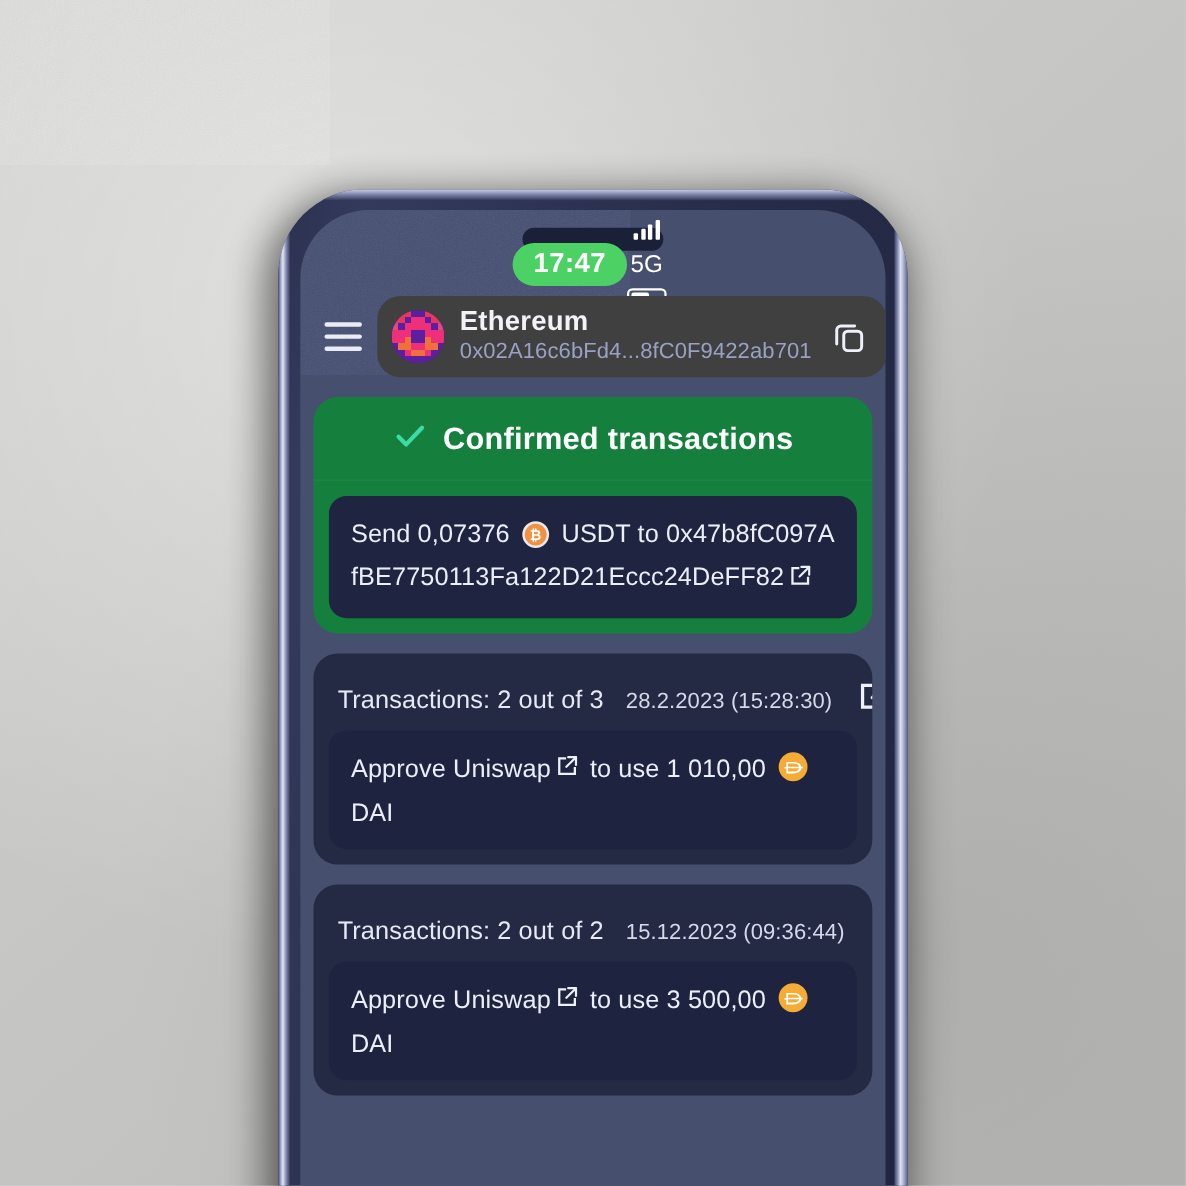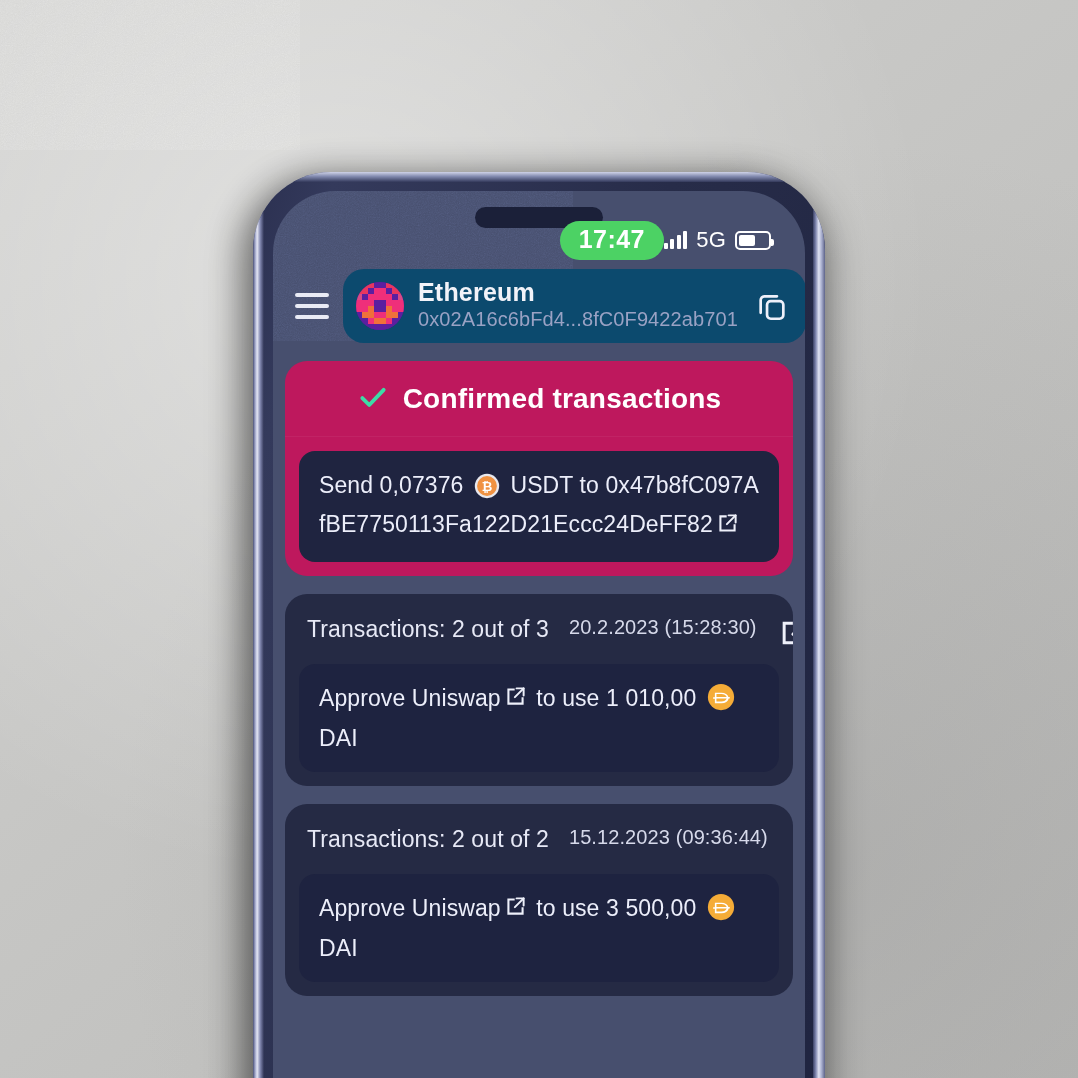--- a/index.html
+++ b/index.html
@@ -62,30 +62,30 @@
 
   #notch{
     position:absolute; left:50%; transform:translateX(-50%);
     top:16px; width:128px; height:21px; border-radius:14px;
     background:#1b2039;
   }
 
   
   #statusbar{
     position:absolute; left:0; right:0; top:26px; height:46px;
-    display:flex; align-items:center; justify-content:flex-end;
+    display:flex; align-items:center; justify-content:center;
     padding:0 34px 0 28px;
   }
   #time-pill{
     background:#4cd264; color:#ffffff;
     font-size:25px; font-weight:700; letter-spacing:.4px;
     padding:6px 19px 8px; border-radius:22px;
     line-height:1;
   }
-  #status-right{ display:flex; align-items:center; gap:9px; }
+  #status-right{ display:flex; align-items:center; gap:9px;flex-direction:column; }
   .bars{ display:flex; align-items:flex-end; gap:2.5px; height:18px; }
   .bars i{ display:block; width:4px; background:#fff; border-radius:1px; }
   .bars i:nth-child(1){height:6px}
   .bars i:nth-child(2){height:10px}
   .bars i:nth-child(3){height:14px}
   .bars i:nth-child(4){height:18px}
   #net-label{ color:#fff; font-size:22px; font-weight:500; letter-spacing:.2px; }
   #battery{
     width:36px; height:19px; border:2.2px solid #fff; border-radius:5px;
     position:relative; padding:2px;
@@ -97,53 +97,53 @@
   #battery-fill{ height:100%; width:58%; background:#fff; border-radius:2px; }
 
   
   #app{ position:absolute; left:0; right:0; top:78px; bottom:0; padding:0 12px; }
 
   
   #wallet-row{ display:flex; align-items:center; gap:14px; padding:0 10px; }
   #hamburger{ width:34px; flex:0 0 34px; display:flex; flex-direction:column; gap:7px; cursor:pointer; }
   #hamburger span{ display:block; height:4px; background:#e9ebf5; border-radius:2px; }
   #wallet-card{
-    flex:1; height:74px; background:#0c4a6e; border-radius:21px;
+    flex:1; height:74px; background:#404040; border-radius:21px;
     display:flex; align-items:center; gap:14px; padding:0 14px 0 13px;
   }
   #avatar{
     width:48px; height:48px; flex:0 0 48px; border-radius:50%;
     overflow:hidden; background:#4a1f8a;
   }
   #wallet-text{ flex:1; min-width:0; }
   #chain-name{ color:#f2f3f9; font-size:25px; font-weight:600; line-height:1.1; letter-spacing:.2px; }
   #wallet-addr{ color:#9aa2c4; font-size:20px; line-height:1.35; letter-spacing:.1px; white-space:nowrap;text-align:center; }
   #copy-btn{ width:40px; flex:0 0 40px; display:flex; align-items:center; justify-content:center; cursor:pointer; }
 
   
   .card{
     background:#252a44; border-radius:22px; margin-top:18px;
     overflow:hidden;
   }
-  #confirmed-card{ background:#be185d; }
+  #confirmed-card{ background:#15803d; }
   .confirmed-head{
     height:76px; display:flex; align-items:center; justify-content:center; gap:14px;
     border-bottom:1px solid rgba(255,255,255,.05);
   }
   .confirmed-title{ color:#fff; font-size:28px; font-weight:700; letter-spacing:.2px; }
   .tx-inner{ padding:14px; }
   .tx-box{
     background:#1f2440; border-radius:16px; padding:18px 20px;
     color:#eceefa; font-size:23px; line-height:1.42; letter-spacing:.1px;
     word-break:break-all;
   }
 
   
   .group-head{
-    display:flex; align-items:flex-start; padding:22px 20px 14px 22px; gap:20px;
+    display:flex; align-items:flex-end; padding:22px 20px 14px 22px; gap:20px;
   }
   .group-count{ color:#e7e9f6; font-size:23px; letter-spacing:.1px; white-space:nowrap; }
   .group-date{ color:#d6d9ea; font-size:20px; letter-spacing:.1px; white-space:nowrap; }
   .group-link{ margin-left:auto; cursor:pointer; display:flex; }
   .group-body{ padding:0 14px 14px; display:flex; flex-direction:column; gap:14px;align-items:flex-end; }
   .step{
     background:#1e2340; border-radius:16px; padding:17px 20px;
     color:#eceefa; font-size:23px; line-height:1.45; letter-spacing:.1px;
   }
   .inline{ display:inline; vertical-align:middle; }
@@ -267,21 +267,21 @@
               </svg>
             </span>
           </div>
         </div>
       </div>
 
       <div id="groups">
           <div class="card">
             <div class="group-head">
               <span class="group-count">Transactions: 2 out of 3</span>
-     <span class="group-date">20.2.2023 (15:28:30)</span>
+     <span class="group-date">28.2.2023 (15:28:30)</span>
      <span class="group-link">
                 <svg width="34" height="34" viewBox="0 0 24 24" fill="none" stroke="#eef0fa" stroke-width="2" stroke-linecap="round" stroke-linejoin="round">
             <path d="M4 4h7.2v2.1H6.1v11.8h11.8v-5.1H20V20H4z" fill="#eef0fa" stroke="none"></path>
             <path d="M13 4h7v7"></path>
                   <path d="M20 4 11.2 12.8"></path>
                 </svg>
               </span>
             </div>
             <div class="group-body">
               <div class="step"><span class="inline">Approve Uniswap</span><span class="extlink"><svg width="25" height="25" viewBox="0 0 24 24" fill="none" stroke="#eef0fa" stroke-width="1.9" stroke-linecap="round" stroke-linejoin="round">

